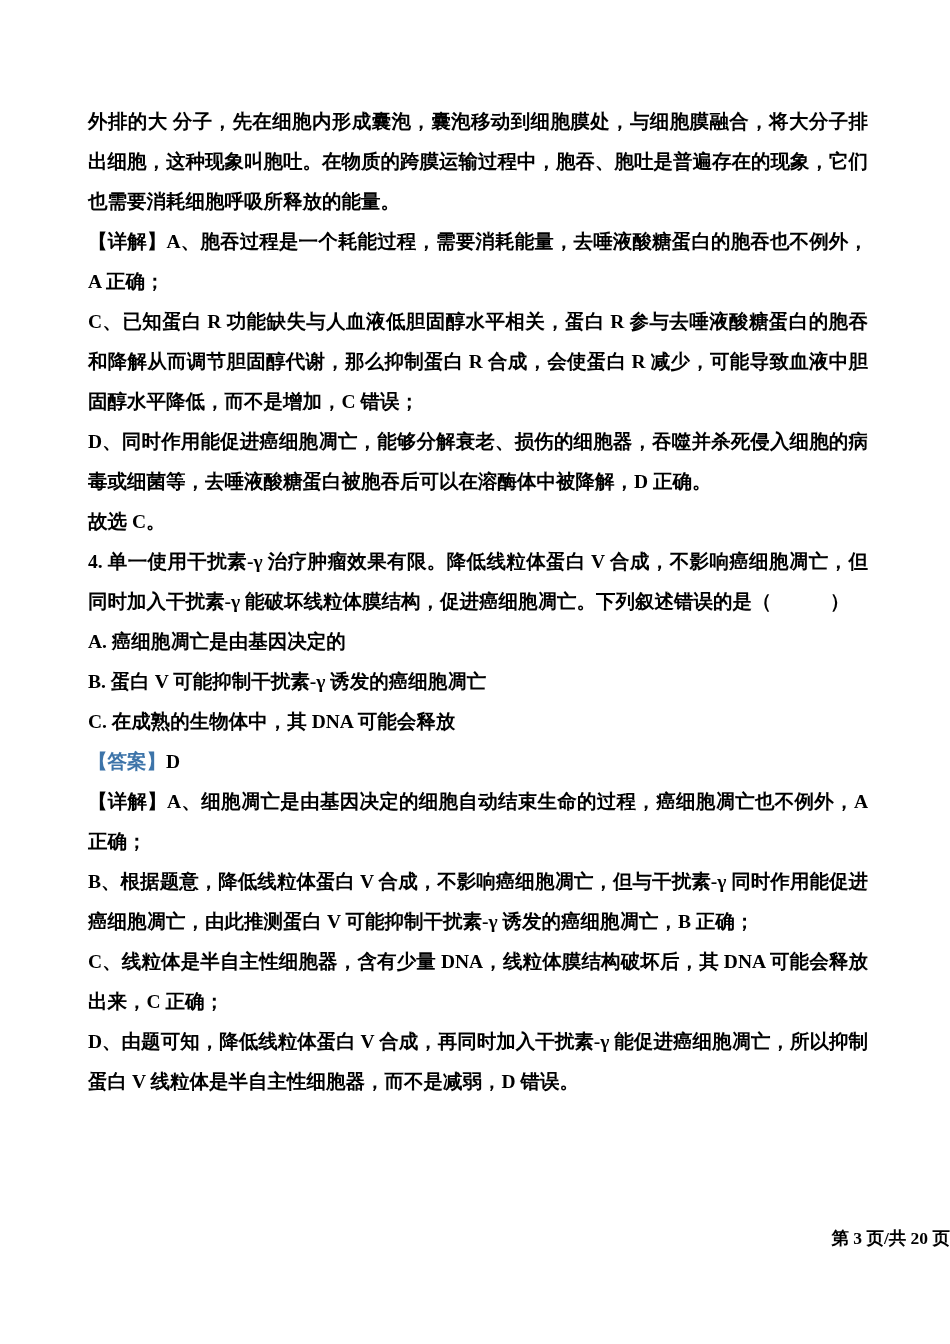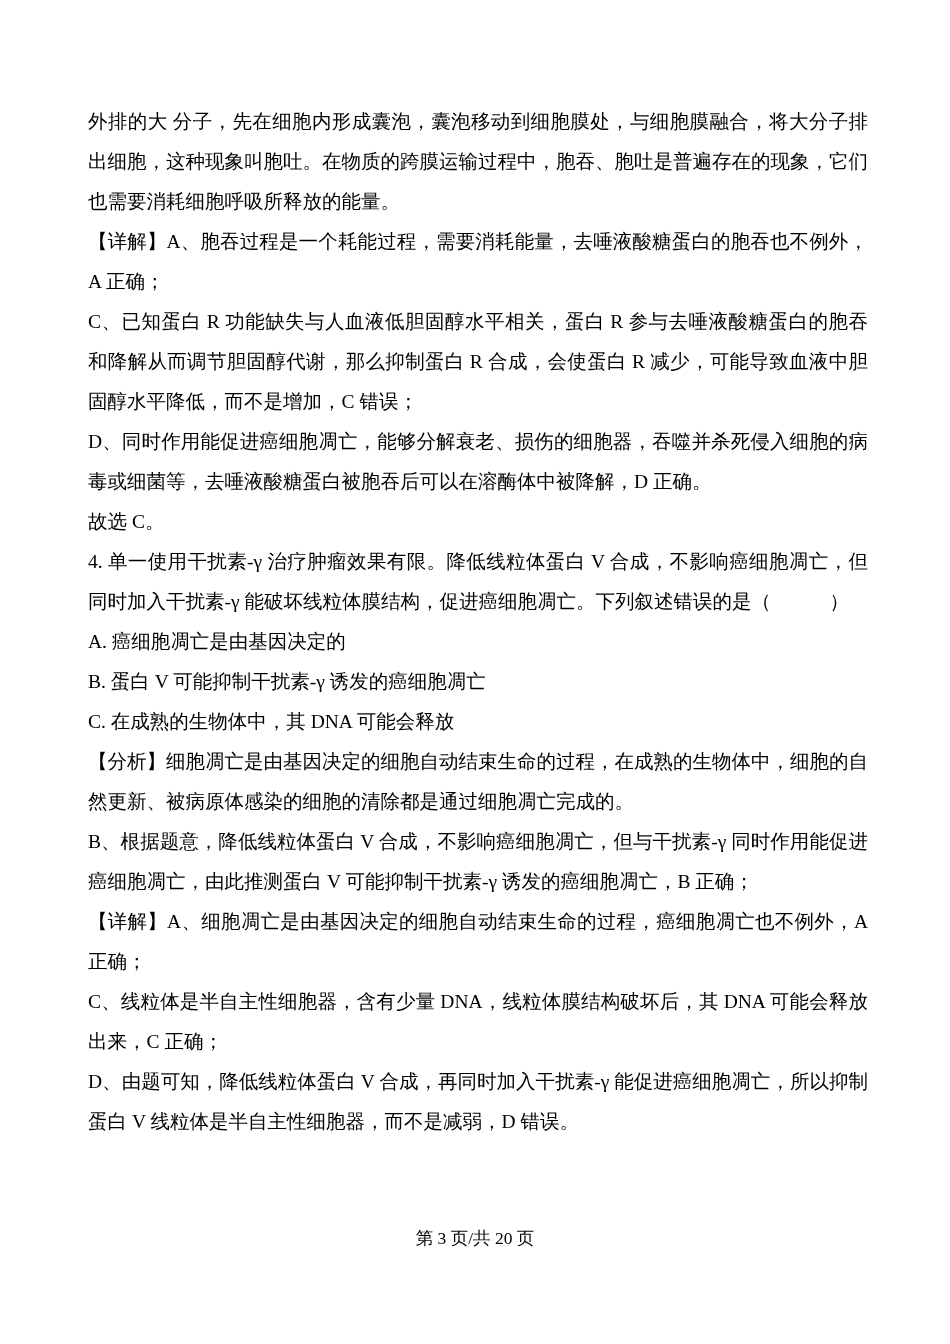--- a/index.html
+++ b/index.html
@@ -12,63 +12,64 @@
     height: 1344px;
     overflow: hidden;
     font-family: "Liberation Serif", "DejaVu Serif", serif;
   }
   .page {
     position: relative;
     width: 950px;
     height: 1103px;
     background: var(--page-bg, #ffffff);
     color: var(--text-color, #000000);
+    font-weight: bold;
   }
   .content {
     padding: 102px 82px 0 88px;
     font-size: 19.5px;
     line-height: 40px;
     text-align: justify;
     text-justify: inter-ideograph;
   }
   .para {
     margin: 0;
     word-break: break-all;
   }
   .blue-label {
     color: var(--label-blue, #3d74a9);
   }
   .footer {
     position: absolute;
     left: 0;
     right: 0;
     top: 1222px;
-    text-align: center;
+    text-align: right;
     font-size: 17.5px;
     line-height: 32px;
     color: var(--text-color, #000000);
   }
 </style>
 </head>
 <body>
 
 <div class="page">
   <div class="content" id="content">
       <p class="para"><span>外排的大 分子，先在细胞内形成囊泡，囊泡移动到细胞膜处，与细胞膜融合，将大分子排出细胞，这种现象叫胞吐。在物质的跨膜运输过程中，胞吞、胞吐是普遍存在的现象，它们也需要消耗细胞呼吸所释放的能量。</span></p>
       <p class="para"><span>【详解】A、胞吞过程是一个耗能过程，需要消耗能量，去唾液酸糖蛋白的胞吞也不例外，A 正确；</span></p>
       <p class="para"><span>C、已知蛋白 R 功能缺失与人血液低胆固醇水平相关，蛋白 R 参与去唾液酸糖蛋白的胞吞和降解从而调节胆固醇代谢，那么抑制蛋白 R 合成，会使蛋白 R 减少，可能导致血液中胆固醇水平降低，而不是增加，C 错误；</span></p>
       <p class="para"><span>D、同时作用能促进癌细胞凋亡，能够分解衰老、损伤的细胞器，吞噬并杀死侵入细胞的病毒或细菌等，去唾液酸糖蛋白被胞吞后可以在溶酶体中被降解，D 正确。</span></p>
       <p class="para"><span>故选 C。</span></p>
       <p class="para"><span>4. 单一使用干扰素-γ 治疗肿瘤效果有限。降低线粒体蛋白 V 合成，不影响癌细胞凋亡，但同时加入干扰素-γ 能破坏线粒体膜结构，促进癌细胞凋亡。下列叙述错误的是（　　　）</span></p>
       <p class="para"><span>A. 癌细胞凋亡是由基因决定的</span></p>
       <p class="para"><span>B. 蛋白 V 可能抑制干扰素-γ 诱发的癌细胞凋亡</span></p>
       <p class="para"><span>C. 在成熟的生物体中，其 DNA 可能会释放</span></p>
-      <p class="para"><span>【分析】细胞凋亡是由基因决定的细胞自动结束生命的过程，在成熟的生物体中，细胞的自然更新、被病原体感染的细胞的清除都是通过细胞凋亡完成的。</span></p>
+      <p class="para"><span class="blue-label">【答案】</span><span>D</span></p>
+      <p class="para"><span>【详解】A、细胞凋亡是由基因决定的细胞自动结束生命的过程，癌细胞凋亡也不例外，A 正确；</span></p>
       <p class="para"><span>B、根据题意，降低线粒体蛋白 V 合成，不影响癌细胞凋亡，但与干扰素-γ 同时作用能促进癌细胞凋亡，由此推测蛋白 V 可能抑制干扰素-γ 诱发的癌细胞凋亡，B 正确；</span></p>
-      <p class="para"><span>【详解】A、细胞凋亡是由基因决定的细胞自动结束生命的过程，癌细胞凋亡也不例外，A 正确；</span></p>
       <p class="para"><span>C、线粒体是半自主性细胞器，含有少量 DNA，线粒体膜结构破坏后，其 DNA 可能会释放出来，C 正确；</span></p>
       <p class="para"><span>D、由题可知，降低线粒体蛋白 V 合成，再同时加入干扰素-γ 能促进癌细胞凋亡，所以抑制蛋白 V 线粒体是半自主性细胞器，而不是减弱，D 错误。</span></p>
       <p class="para"></p>
     </div>
   <div class="footer">
     <span>第 3 页/共 20 页</span>
   </div>
 </div>
 
 </body></html>

